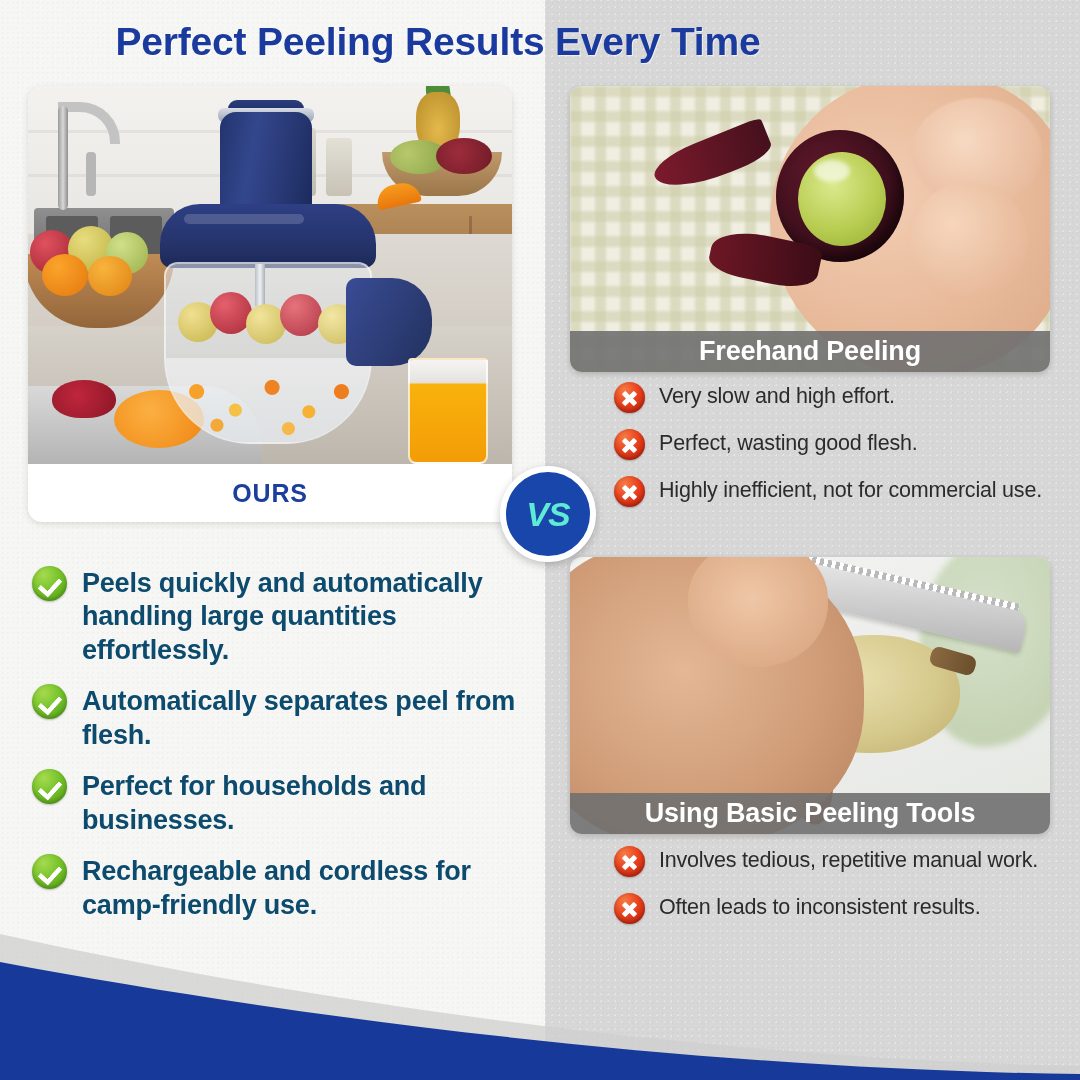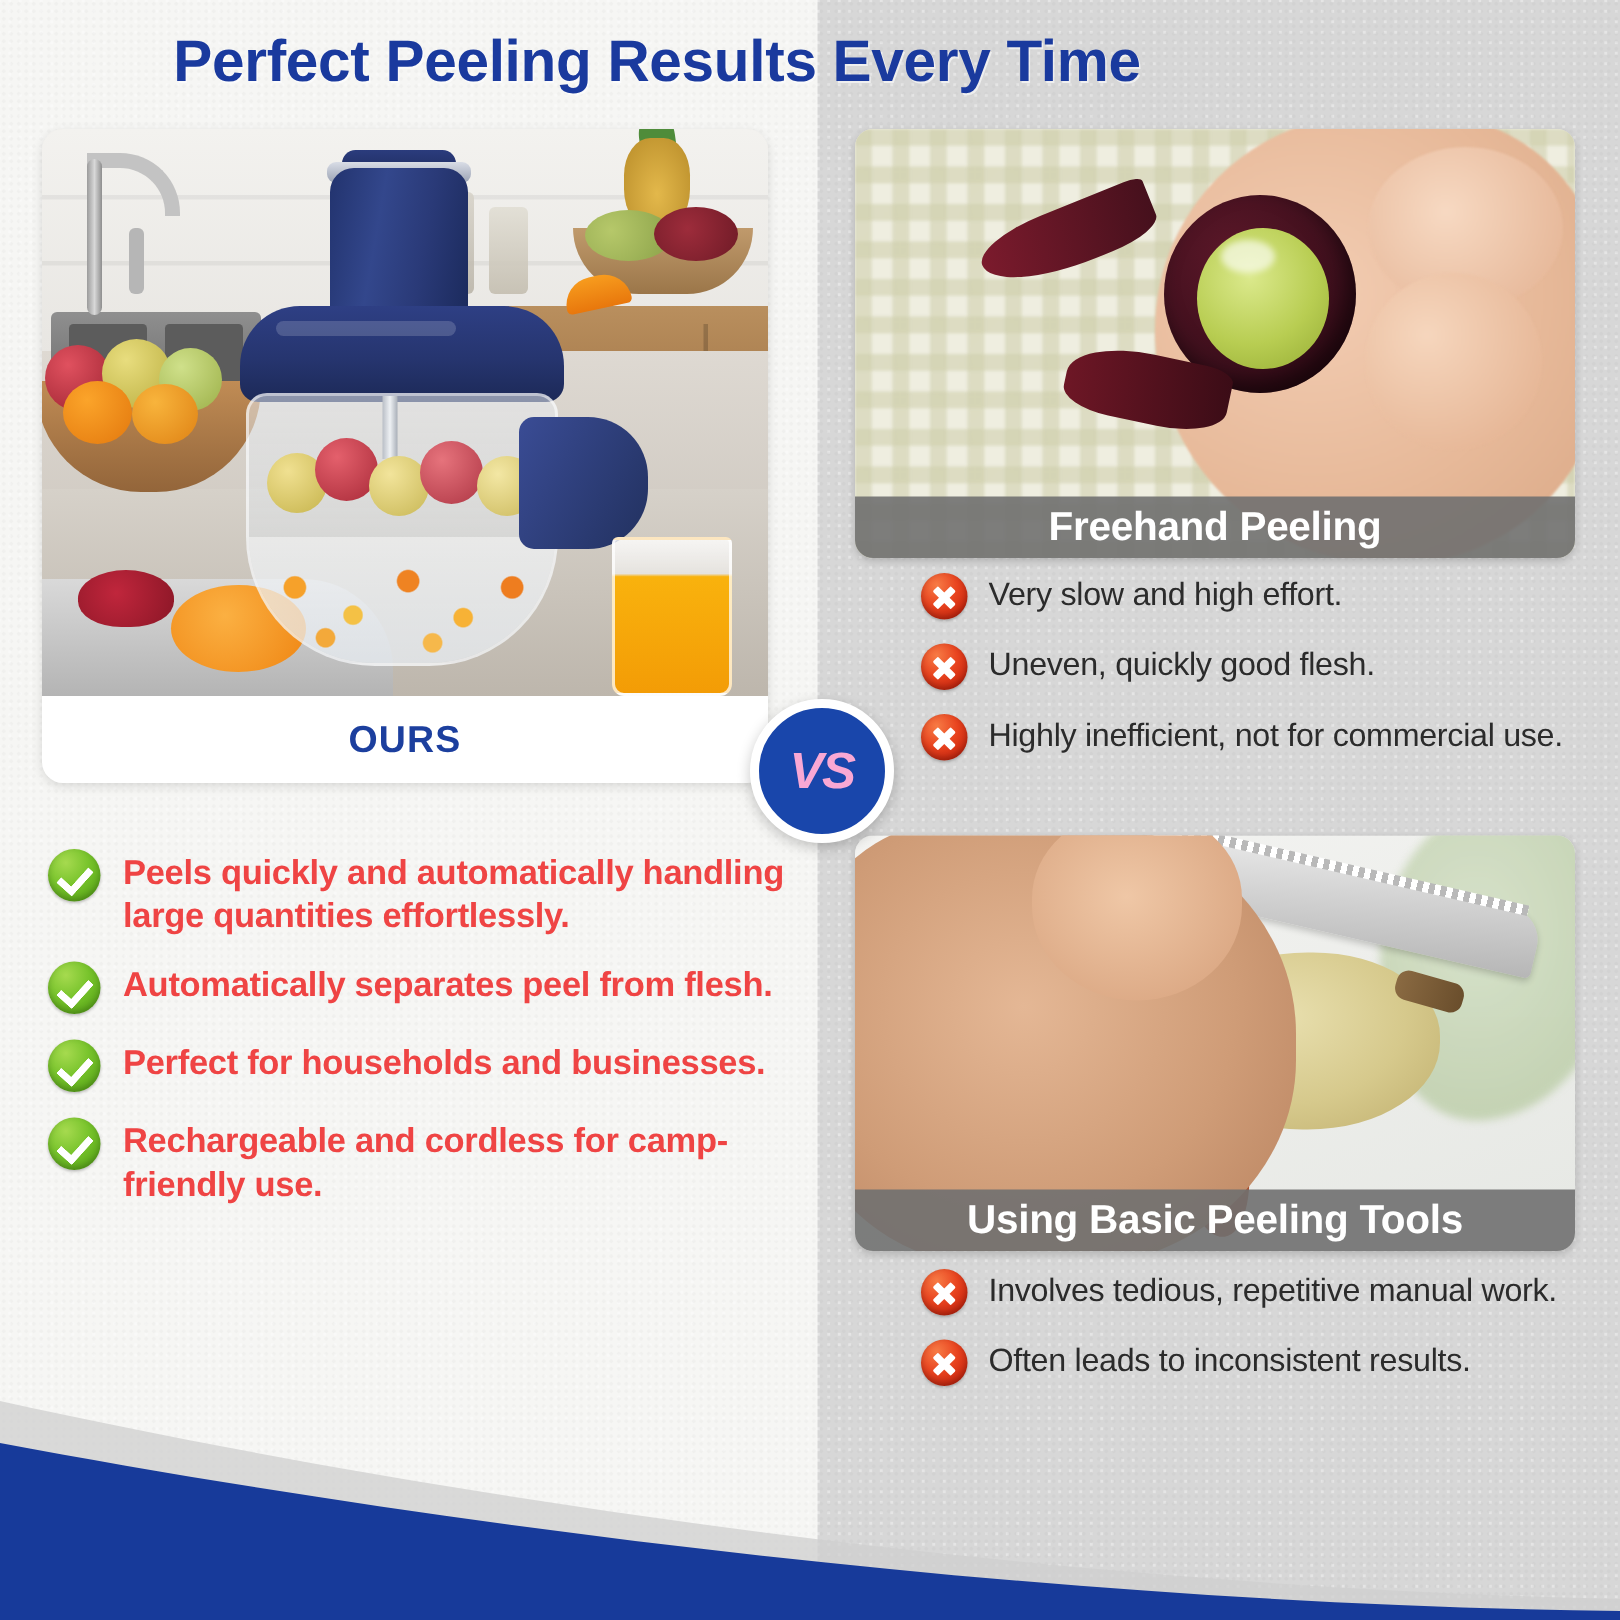--- a/index.html
+++ b/index.html
@@ -155,29 +155,29 @@
   .fb-straw{ position:absolute; left:24px; top:294px; width:64px; height:38px;
     background:radial-gradient(circle at 40% 40%,#c0263c,#8a1626); border-radius:50% 50% 45% 45%; }
 
   
   .vs-badge{
     position:absolute; left:500px; top:466px; width:96px; height:96px;
     border-radius:50%; background:#1946ab;
     border:6px solid #fff;
     box-shadow:0 3px 9px rgba(0,0,0,.22);
     display:flex; align-items:center; justify-content:center;
-    color:#f9a8d4; font-size:34px; font-weight:bold; font-style:italic; letter-spacing:-1px;
+    color:#5eead4; font-size:34px; font-weight:bold; font-style:italic; letter-spacing:-1px;
     z-index:20;
   }
 
   
   .pros{ position:absolute; left:32px; top:566px; width:510px; }
   .pro-item{ display:flex; align-items:flex-start; margin-bottom:17px; }
   .pro-text{
-    font-size:23px; font-weight:bold; color:#ef4444; line-height:1.24;
+    font-size:27px; font-weight:bold; color:#0c4a6e; line-height:1.24;
     margin-left:15px; padding-top:1px; letter-spacing:-.2px;
   }
   .ico-check{
     flex:0 0 auto; width:35px; height:35px; border-radius:50%;
     background:radial-gradient(circle at 34% 26%, #a6da4f 0%, #77c32b 45%, #4e9c12 100%);
     box-shadow:inset 0 -2px 4px rgba(0,0,0,.22), 0 1px 2px rgba(0,0,0,.25);
     position:relative;
   }
   .ico-check::after{
     content:""; position:absolute; left:11px; top:8px;
@@ -390,21 +390,21 @@
   <div class="con-caption">Freehand Peeling</div>
 </div>
 
 <div class="cons top">
   <div class="con-item">
     <span class="ico-x"></span>
     <span class="con-text">Very slow and high effort.</span>
   </div>
   <div class="con-item">
     <span class="ico-x"></span>
-    <span class="con-text">Uneven, quickly good flesh.</span>
+    <span class="con-text">Perfect, wasting good flesh.</span>
   </div>
   <div class="con-item">
     <span class="ico-x"></span>
     <span class="con-text">Highly inefficient, not for commercial use.</span>
   </div>
 </div>
 
 <div class="con-card bottom">
   <div class="con-photo">
     <div class="ph2">

